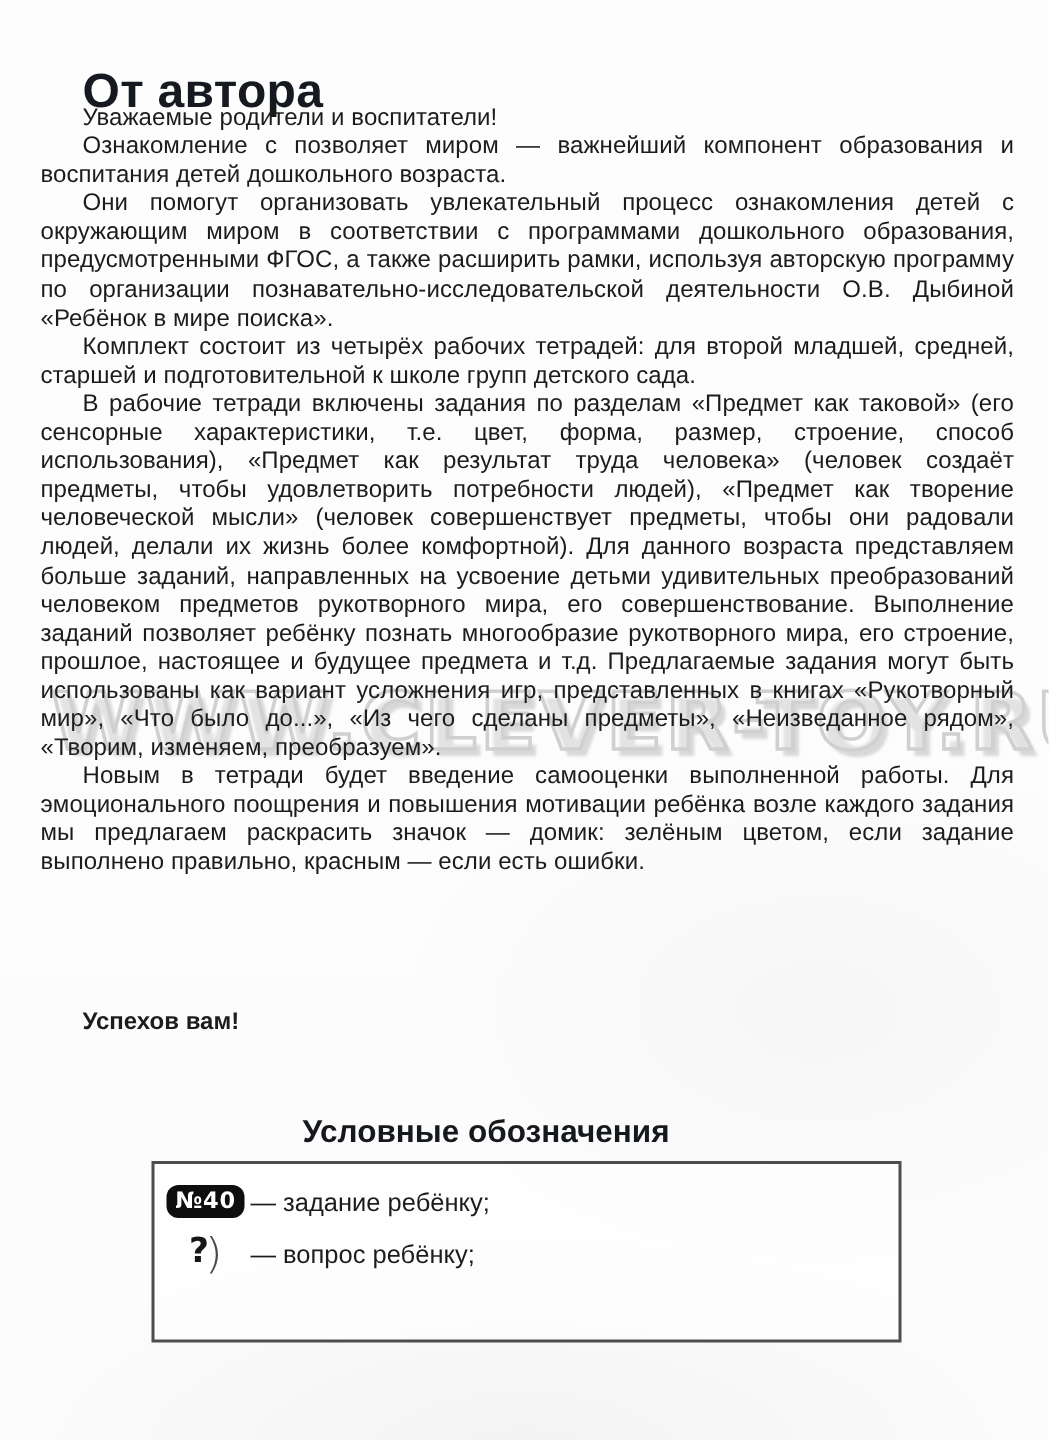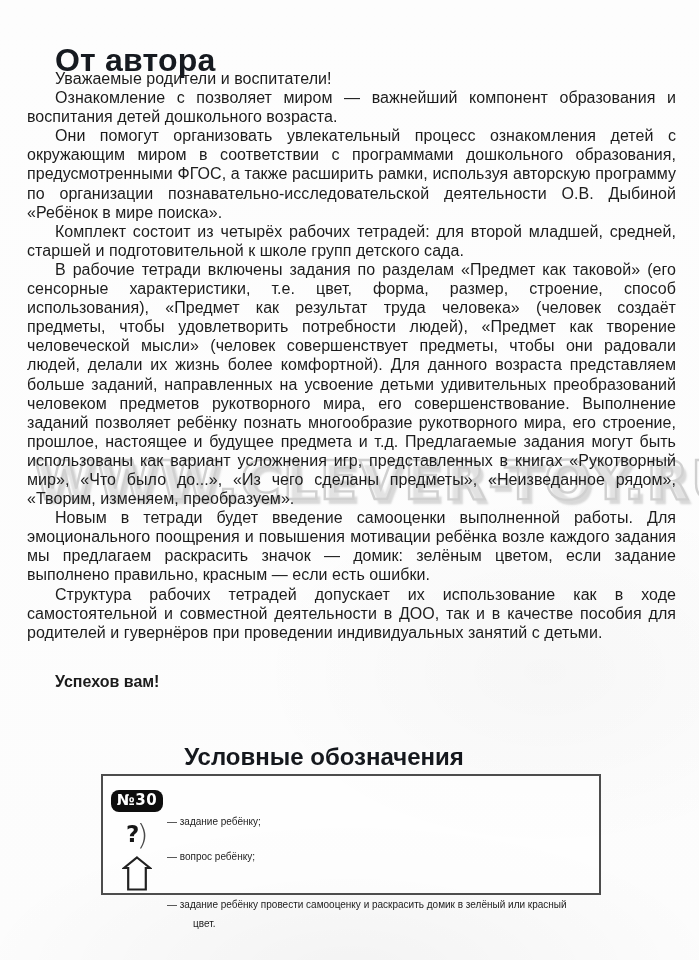--- a/index.html
+++ b/index.html
@@ -48,43 +48,42 @@
   }
   .body-text p{margin:0;text-indent:28px;}
   .closing{
     position:absolute;left:55px;top:673px;margin:0;
     font-size:16px;
     font-weight:bold;
   }
   .legend-heading{
     position:absolute;left:0;top:743px;width:648px;margin:0;
     text-align:center;
-    font-size:24px;font-weight:bold;
+    font-size:21px;font-weight:bold;
     color:#15181d;
   }
   .legend-box{
     position:absolute;left:101px;top:774px;width:500px;height:121px;
     box-sizing:border-box;
     border:2px solid #4d4d4d;
     background:rgba(255,255,255,0.6);
     padding:7px 10px 0 12px;
   }
   .legend-row{display:flex;align-items:center;}
   .legend-row.r1{height:36px;}
   .legend-row.r2{height:34px;}
   .legend-row.r3{height:46px;align-items:flex-start;padding-top:2px;}
   .icon-cell{
     width:44px;min-width:44px;
     display:flex;justify-content:center;align-items:center;
   }
   .legend-text{
-    font-size:10px;line-height:19px;
+    font-size:17px;line-height:19px;
     padding-left:34px;text-indent:-26px; 
     max-width:430px;
-    margin-top:40px;
   }
   .badge{
     display:inline-block;
     background:#0e0e0e;color:#ffffff;
     border-radius:8px;
     padding:3px 6px 4px 6px;
     font-weight:bold;font-size:15px;line-height:1;
     letter-spacing:0.5px;
     font-family:"DejaVu Sans", sans-serif;
   }
@@ -113,52 +112,41 @@
 
     <h1 class="title">От автора</h1>
 
     <div class="body-text">
       <p>Уважаемые родители и воспитатели!</p>
       <p>Ознакомление с позволяет миром — важнейший компонент образования и воспитания детей дошкольного возраста.</p>
       <p>Они помогут организовать увлекательный процесс ознакомления детей с окружающим миром в соответствии с программами дошкольного образования, предусмотренными ФГОС, а также расширить рамки, используя авторскую программу по организации познавательно-исследовательской деятельности О.В. Дыбиной «Ребёнок в мире поиска».</p>
       <p>Комплект состоит из четырёх рабочих тетрадей: для второй младшей, средней, старшей и подготовительной к школе групп детского сада.</p>
       <p>В рабочие тетради включены задания по разделам «Предмет как таковой» (его сенсорные характеристики, т.е. цвет, форма, размер, строение, способ использования), «Предмет как результат труда человека» (человек создаёт предметы, чтобы удовлетворить потребности людей), «Предмет как творение человеческой мысли» (человек совершенствует предметы, чтобы они радовали людей, делали их жизнь более комфортной). Для данного возраста представляем больше заданий, направленных на усвоение детьми удивительных преобразований человеком предметов рукотворного мира, его совершенствование. Выполнение заданий позволяет ребёнку познать многообразие рукотворного мира, его строение, прошлое, настоящее и будущее предмета и т.д. Предлагаемые задания могут быть использованы как вариант усложнения игр, представленных в книгах «Рукотворный мир», «Что было до...», «Из чего сделаны предметы», «Неизведанное рядом», «Творим, изменяем, преобразуем».</p>
       <p>Новым в тетради будет введение самооценки выполненной работы. Для эмоционального поощрения и повышения мотивации ребёнка возле каждого задания мы предлагаем раскрасить значок — домик: зелёным цветом, если задание выполнено правильно, красным — если есть ошибки.</p>
-      <p>Структура рабочих тетрадей допускает их использование как в ходе самостоятельной и совместной деятельности в ДОО, так и в качестве пособия для родителей и гувернёров при проведении индивидуальных занятий с детьми.</p>
     </div>
 
     <p class="closing">Успехов вам!</p>
 
     <h2 class="legend-heading">Условные обозначения</h2>
 
     <div class="legend-box">
 
       <div class="legend-row r1">
         <span class="icon-cell">
-          <span class="badge">№30</span>
+          <span class="badge">№40</span>
         </span>
         <span class="legend-text">— задание ребёнку;</span>
       </div>
 
       <div class="legend-row r2">
         <span class="icon-cell">
           <span class="q-icon">
             <span class="arc">)</span>
             <span class="q">?</span>
           </span>
         </span>
         <span class="legend-text">— вопрос ребёнку;</span>
       </div>
 
-      <div class="legend-row r3">
-        <span class="icon-cell">
-          <span class="house-icon">
-            <svg width="30" height="37" viewBox="0 0 30 37">
-              <polygon points="15,2.5 28,13 23.8,13 23.8,34.5 6.2,34.5 6.2,13 2,13" fill="#ffffff" stroke="#222222" stroke-width="2.2" stroke-linejoin="miter"></polygon>
-            </svg>
-          </span>
-        </span>
-        <span class="legend-text">— задание ребёнку провести самооценку и раскрасить домик в зелёный или красный цвет.</span>
-      </div>
 
     </div>
   </div>
 </div>
 
 </body></html>

